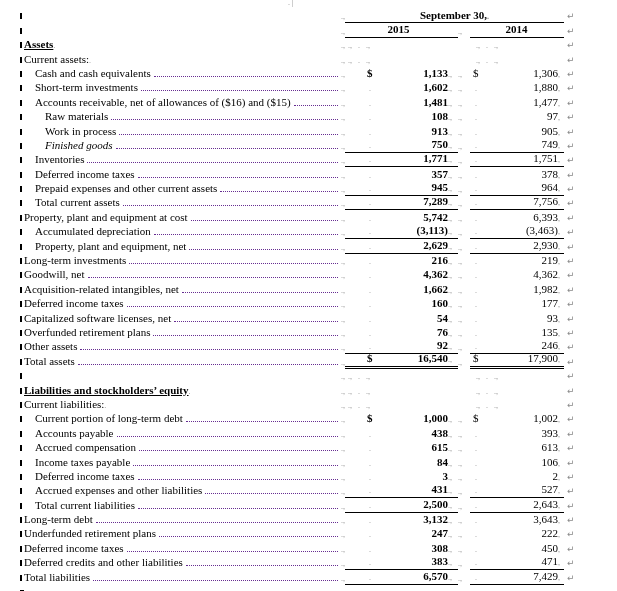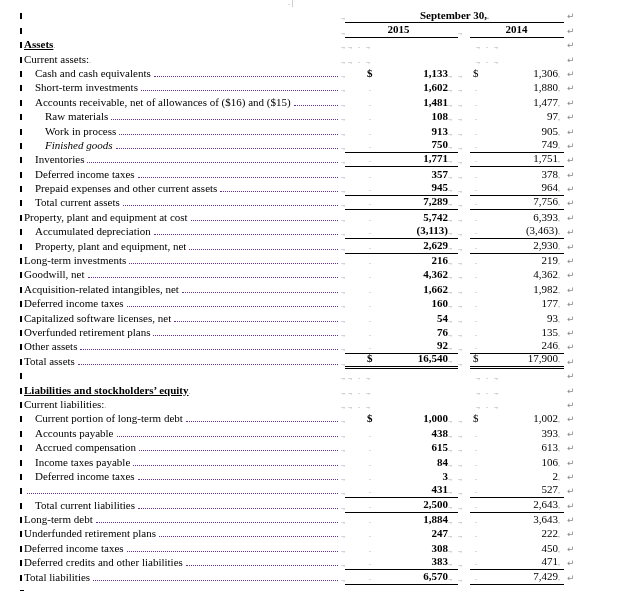--- a/index.html
+++ b/index.html
@@ -794,20 +794,21 @@
           <span class="val">2</span>
           <span class="mark">,</span>
         </div>
         <div class="c-pil">↵</div>
       </div>
       <div class="row ul-s">
         <div class="c-bullet">
           <span class="bullet"></span>
         </div>
         <div class="c-label">
+          <span class="lbl" style="padding-left: 11px;">Accrued expenses and other liabilities</span>
           <span class="lead"></span>
           <span class="mark">.,</span>
         </div>
         <div class="c-col1">
           <span class="mark dph">.</span>
           <span class="val">431</span>
           <span class="mark">.,</span>
         </div>
         <div class="c-gap">
           <span class="mark">.,</span>
@@ -847,21 +848,21 @@
         <div class="c-bullet">
           <span class="bullet"></span>
         </div>
         <div class="c-label">
           <span class="lbl" style="padding-left: 0px;">Long-term debt</span>
           <span class="lead"></span>
           <span class="mark">.,</span>
         </div>
         <div class="c-col1">
           <span class="mark dph">.</span>
-          <span class="val">1,884</span>
+          <span class="val">3,132</span>
           <span class="mark">.,</span>
         </div>
         <div class="c-gap">
           <span class="mark">.,</span>
         </div>
         <div class="c-col2">
           <span class="mark dph">.</span>
           <span class="val">3,643</span>
           <span class="mark">,</span>
         </div>

